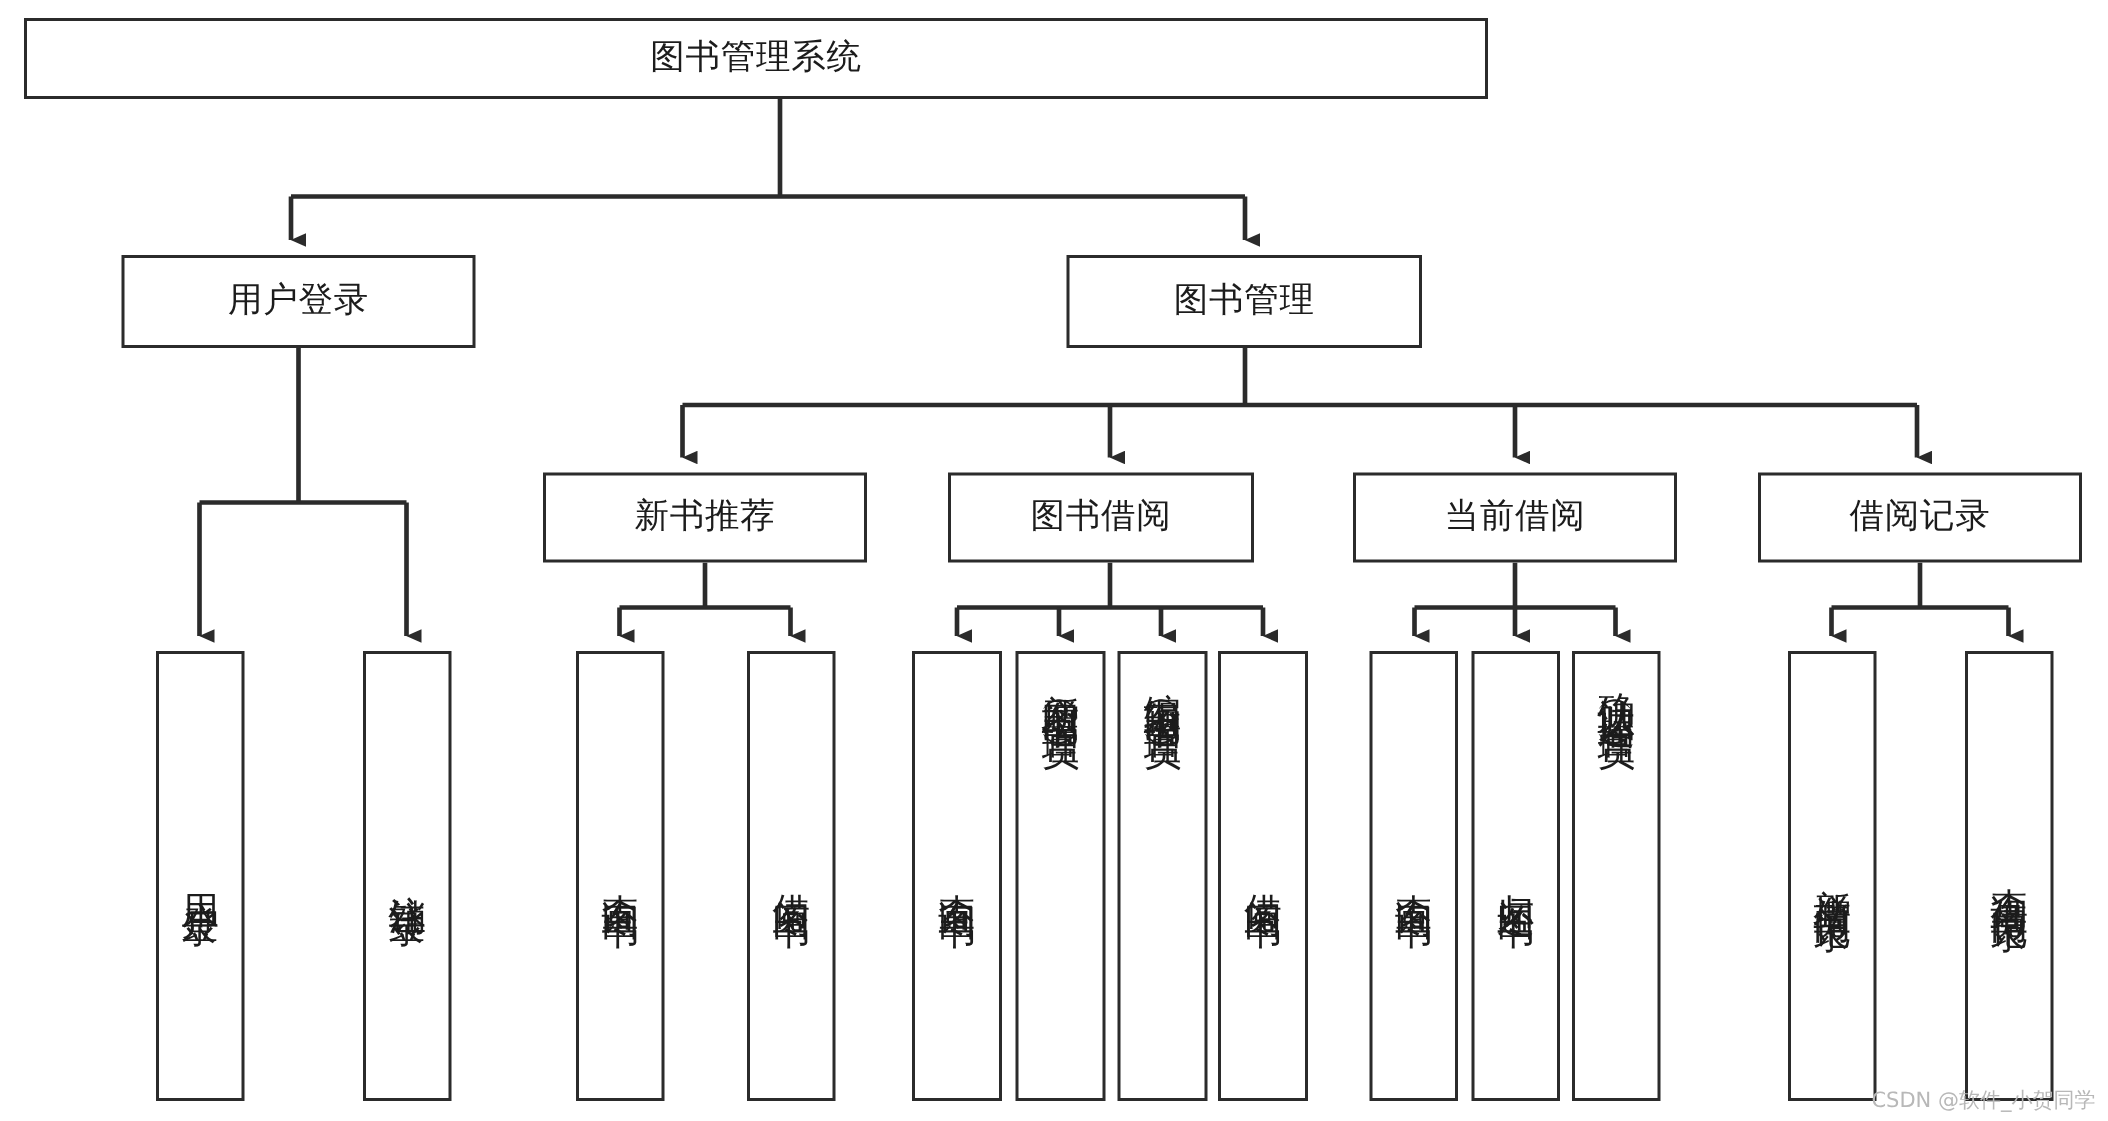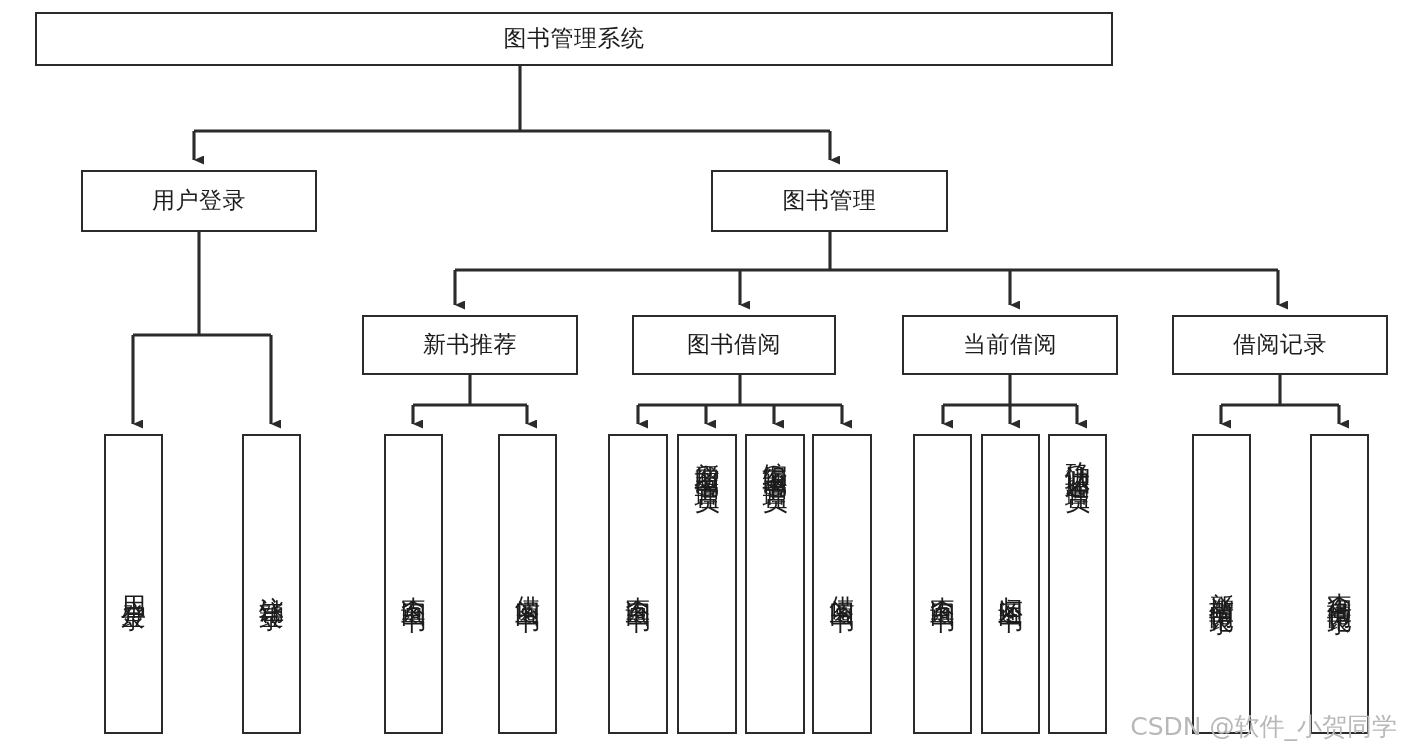--- a/index.html
+++ b/index.html
@@ -69,21 +69,21 @@
     padding-top: 6px;
   }
   .node.vertical.mid-text {
     align-items: center;
     padding-top: 0;
   }
   #watermark {
     position: absolute;
     right: 8px;
     bottom: 4px;
-    font-size: 25px;
+    font-size: 14px;
     color: #b8b8b8;
     z-index: 5;
     white-space: nowrap;
     font-family: "DejaVu Sans", "Liberation Sans", sans-serif;
     margin-left: 36px;
   }
 </style>
 </head>
 <body>
 
@@ -134,21 +134,21 @@
       <path d="M1010,405 L1010,424" marker-end="url(#arrowhead)"></path>
       <path d="M1077,405 L1077,424" marker-end="url(#arrowhead)"></path>
 
       <path d="M1280,375 L1280,405"></path>
       <path d="M1221,405 L1339,405"></path>
       <path d="M1221,405 L1221,424" marker-end="url(#arrowhead)"></path>
       <path d="M1339,405 L1339,424" marker-end="url(#arrowhead)"></path>
     </g>
   </svg>
 
-  <div class="node root horizontal" style="left:35px; top:12px; width:1078px; height:54px;">
+  <div class="node root horizontal" style="left:16px; top:12px; width:976px; height:54px;">
     <span class="node-label">图书管理系统</span>
   </div>
 
   <div class="node horizontal" style="left:81px; top:170px; width:236px; height:62px;">
     <span class="node-label">用户登录</span>
   </div>
 
   <div class="node horizontal" style="left:711px; top:170px; width:237px; height:62px;">
     <span class="node-label">图书管理</span>
   </div>

